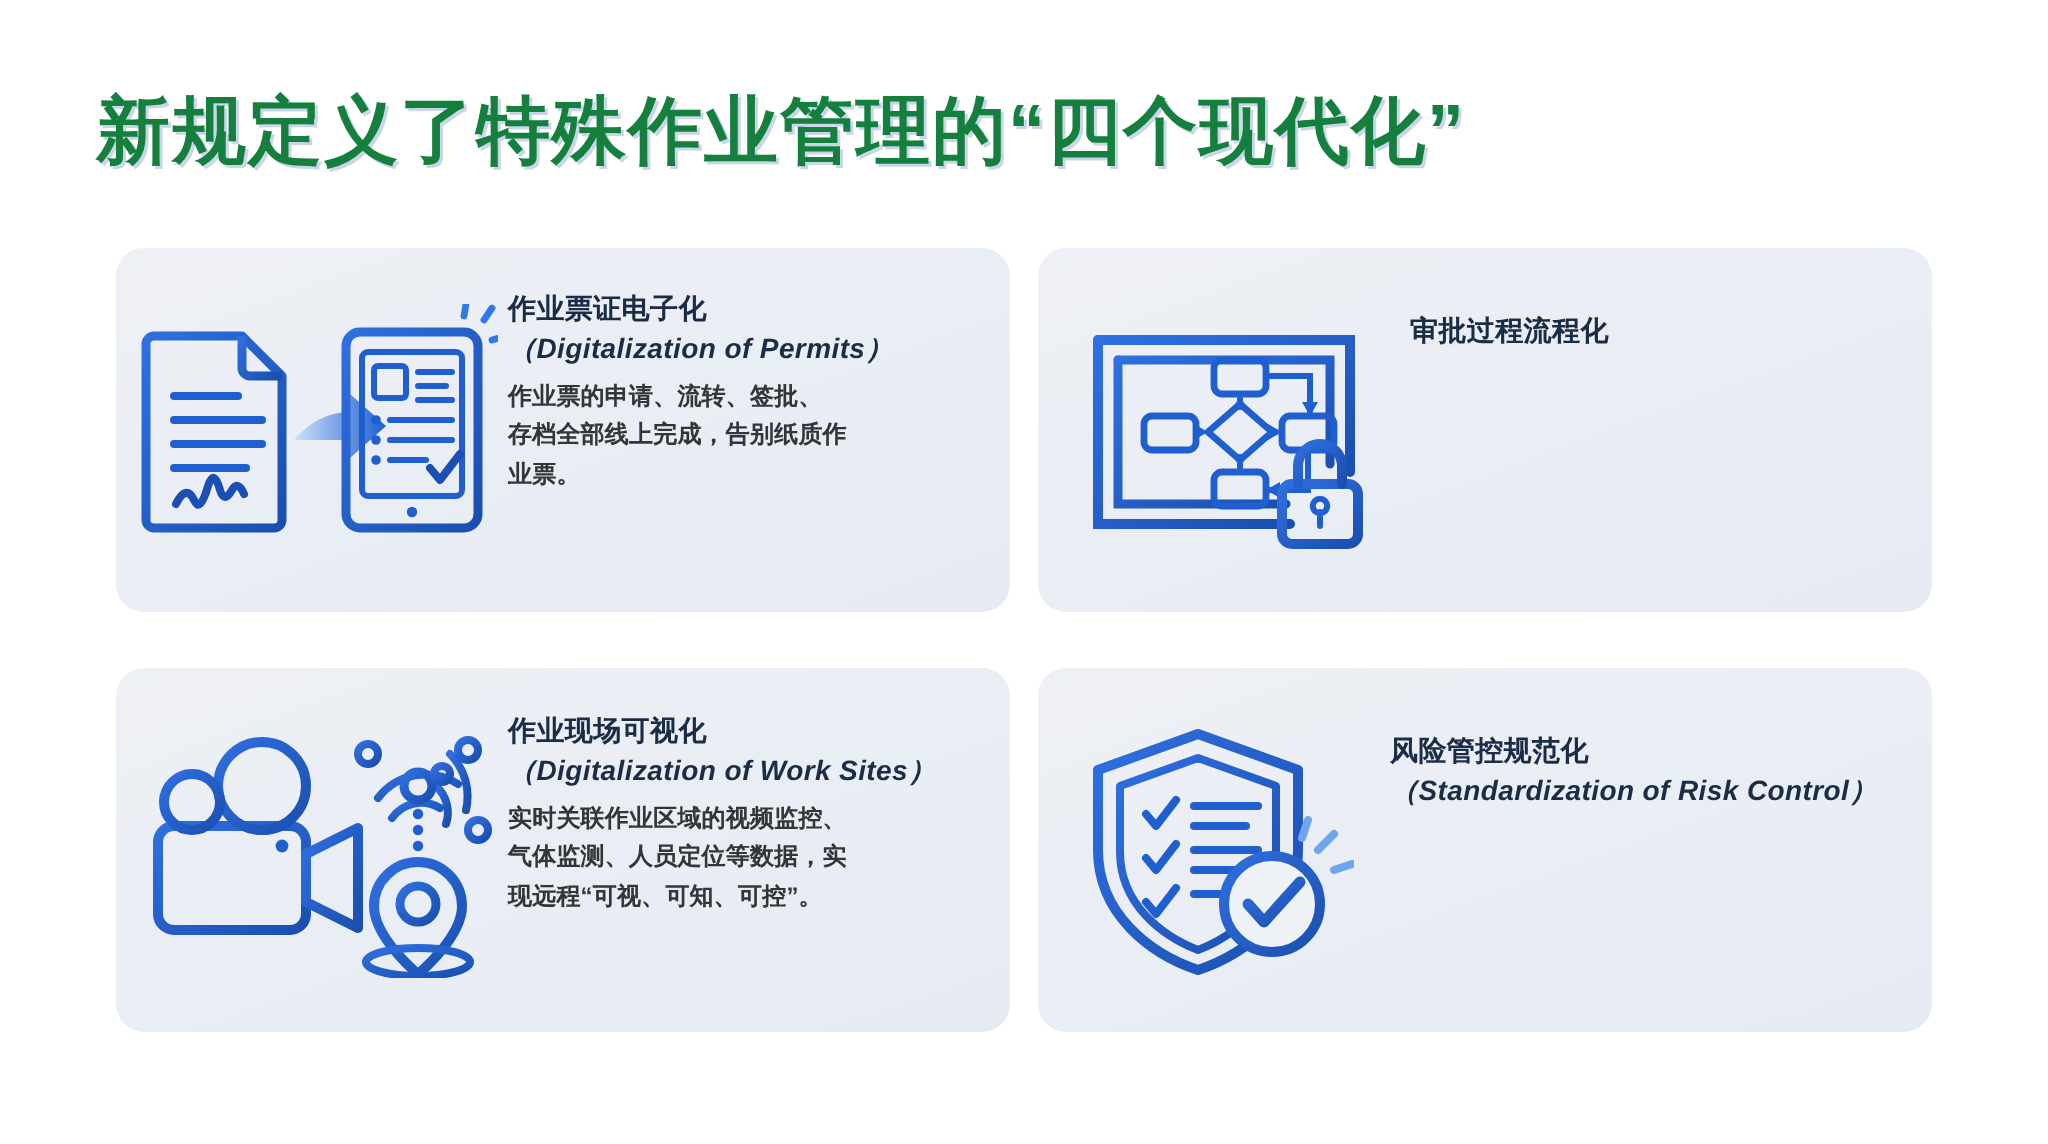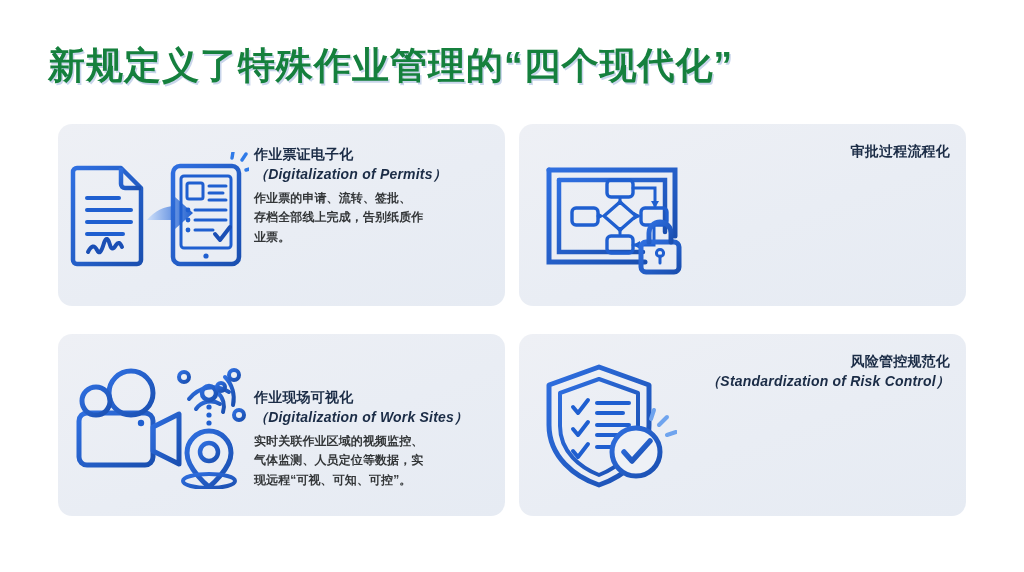--- a/index.html
+++ b/index.html
@@ -89,22 +89,22 @@
     line-height: 1.63;
     letter-spacing: 0.1px;
     margin: 0;
     white-space: pre-line;
   }
 
   
   .card.c2 .card-icon { width: 186px; }
   .card.c4 .card-icon { width: 176px; }
   .card.c2 .card-body,
-  .card.c4 .card-body { padding-top: 18px; text-align: right; }
-  .card.c3 .card-body { padding-top: 22px; margin-top: 32px; }
+  .card.c4 .card-body { padding-top: 32px; }
+  .card.c3 .card-body { padding-top: 22px; }
   .card.c4 .card-desc { line-height: 1.68; }
 </style>
 </head>
 <body>
 
 <div class="page-title">新规定义了特殊作业管理的“四个现代化”</div>
 
 <div class="cards">
 
   <div class="card c1">

